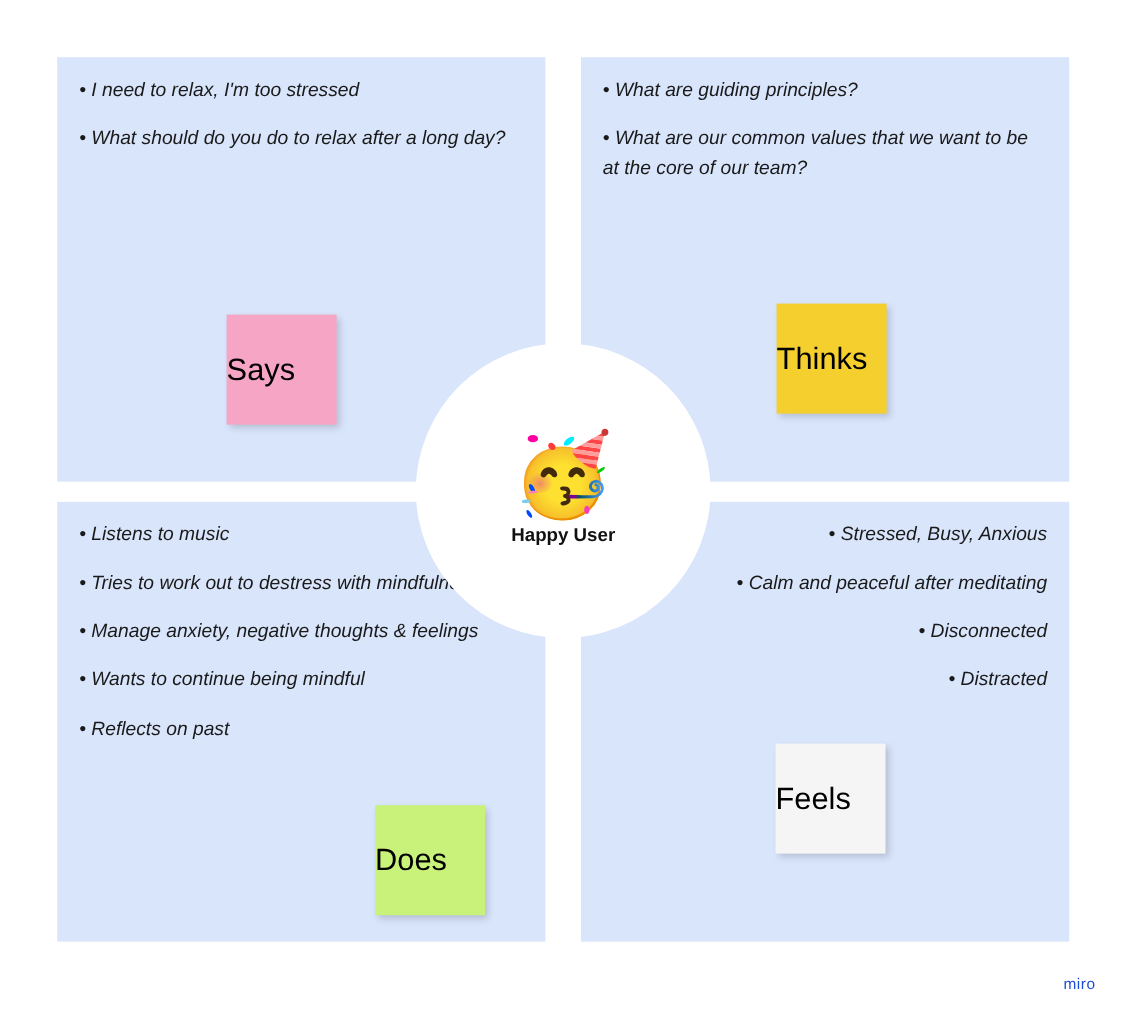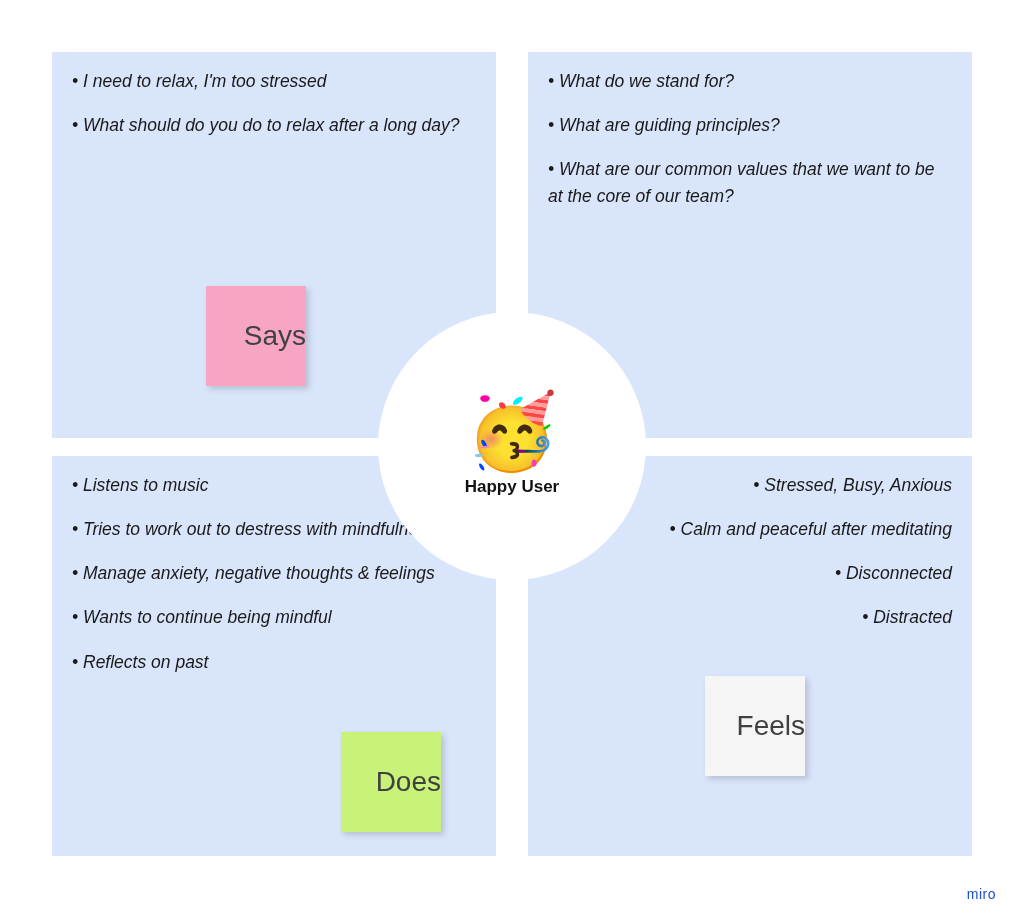--- a/index.html
+++ b/index.html
@@ -51,23 +51,23 @@
 
   .align-right .bullets { text-align: right; }
 
   
   .sticky {
     position: absolute;
     width: 100px;
     height: 100px;
     display: flex;
     align-items: center;
-    justify-content: flex-end;
+    justify-content: flex-start;
     font-size: 28px;
-    color: #404040;
+    color: #000000;
     box-shadow: 3px 3px 6px rgba(0,0,0,0.16);
   }
   #sticky-says   { left: 206px; top: 286px; background: #f6a5c4; }
   #sticky-thinks { left: 706px; top: 276px; background: #f5cf2e; }
   #sticky-does   { left: 341px; top: 732px; background: #c8f27a; }
   #sticky-feels  { left: 705px; top: 676px; background: #f5f5f5; }
 
   
   #center-hub {
     position: absolute;
@@ -119,21 +119,20 @@
 
   <div class="quadrant" id="q-says">
     <div class="bullets">
       <div class="line">• I need to relax, I'm too stressed</div>
       <div class="line">• What should do you do to relax after a long day?</div>
     </div>
   </div>
 
   <div class="quadrant" id="q-thinks">
     <div class="bullets">
-      <div class="line">• What do we stand for?</div>
       <div class="line">• What are guiding principles?</div>
       <div class="line">• What are our common values that we want to be at the core of our team?</div>
     </div>
   </div>
 
   <div class="quadrant" id="q-does">
     <div class="bullets">
       <div class="line">• Listens to music</div>
       <div class="line">• Tries to work out to destress with mindfulness</div>
       <div class="line">• Manage anxiety, negative thoughts &amp; feelings</div>
@@ -150,20 +149,23 @@
       <div class="line">• Distracted</div>
     </div>
   </div>
 
   <div class="cross" id="cross-v"></div>
   <div class="cross" id="cross-h"></div>
 
   <div class="sticky" id="sticky-says">
     <span>Says</span>
   </div>
+  <div class="sticky" id="sticky-thinks">
+    <span>Thinks</span>
+  </div>
   <div class="sticky" id="sticky-does">
     <span>Does</span>
   </div>
   <div class="sticky" id="sticky-feels">
     <span>Feels</span>
   </div>
 
   <div id="center-hub">
     <div id="center-emoji">🥳</div>
     <div id="center-label">Happy User</div>

